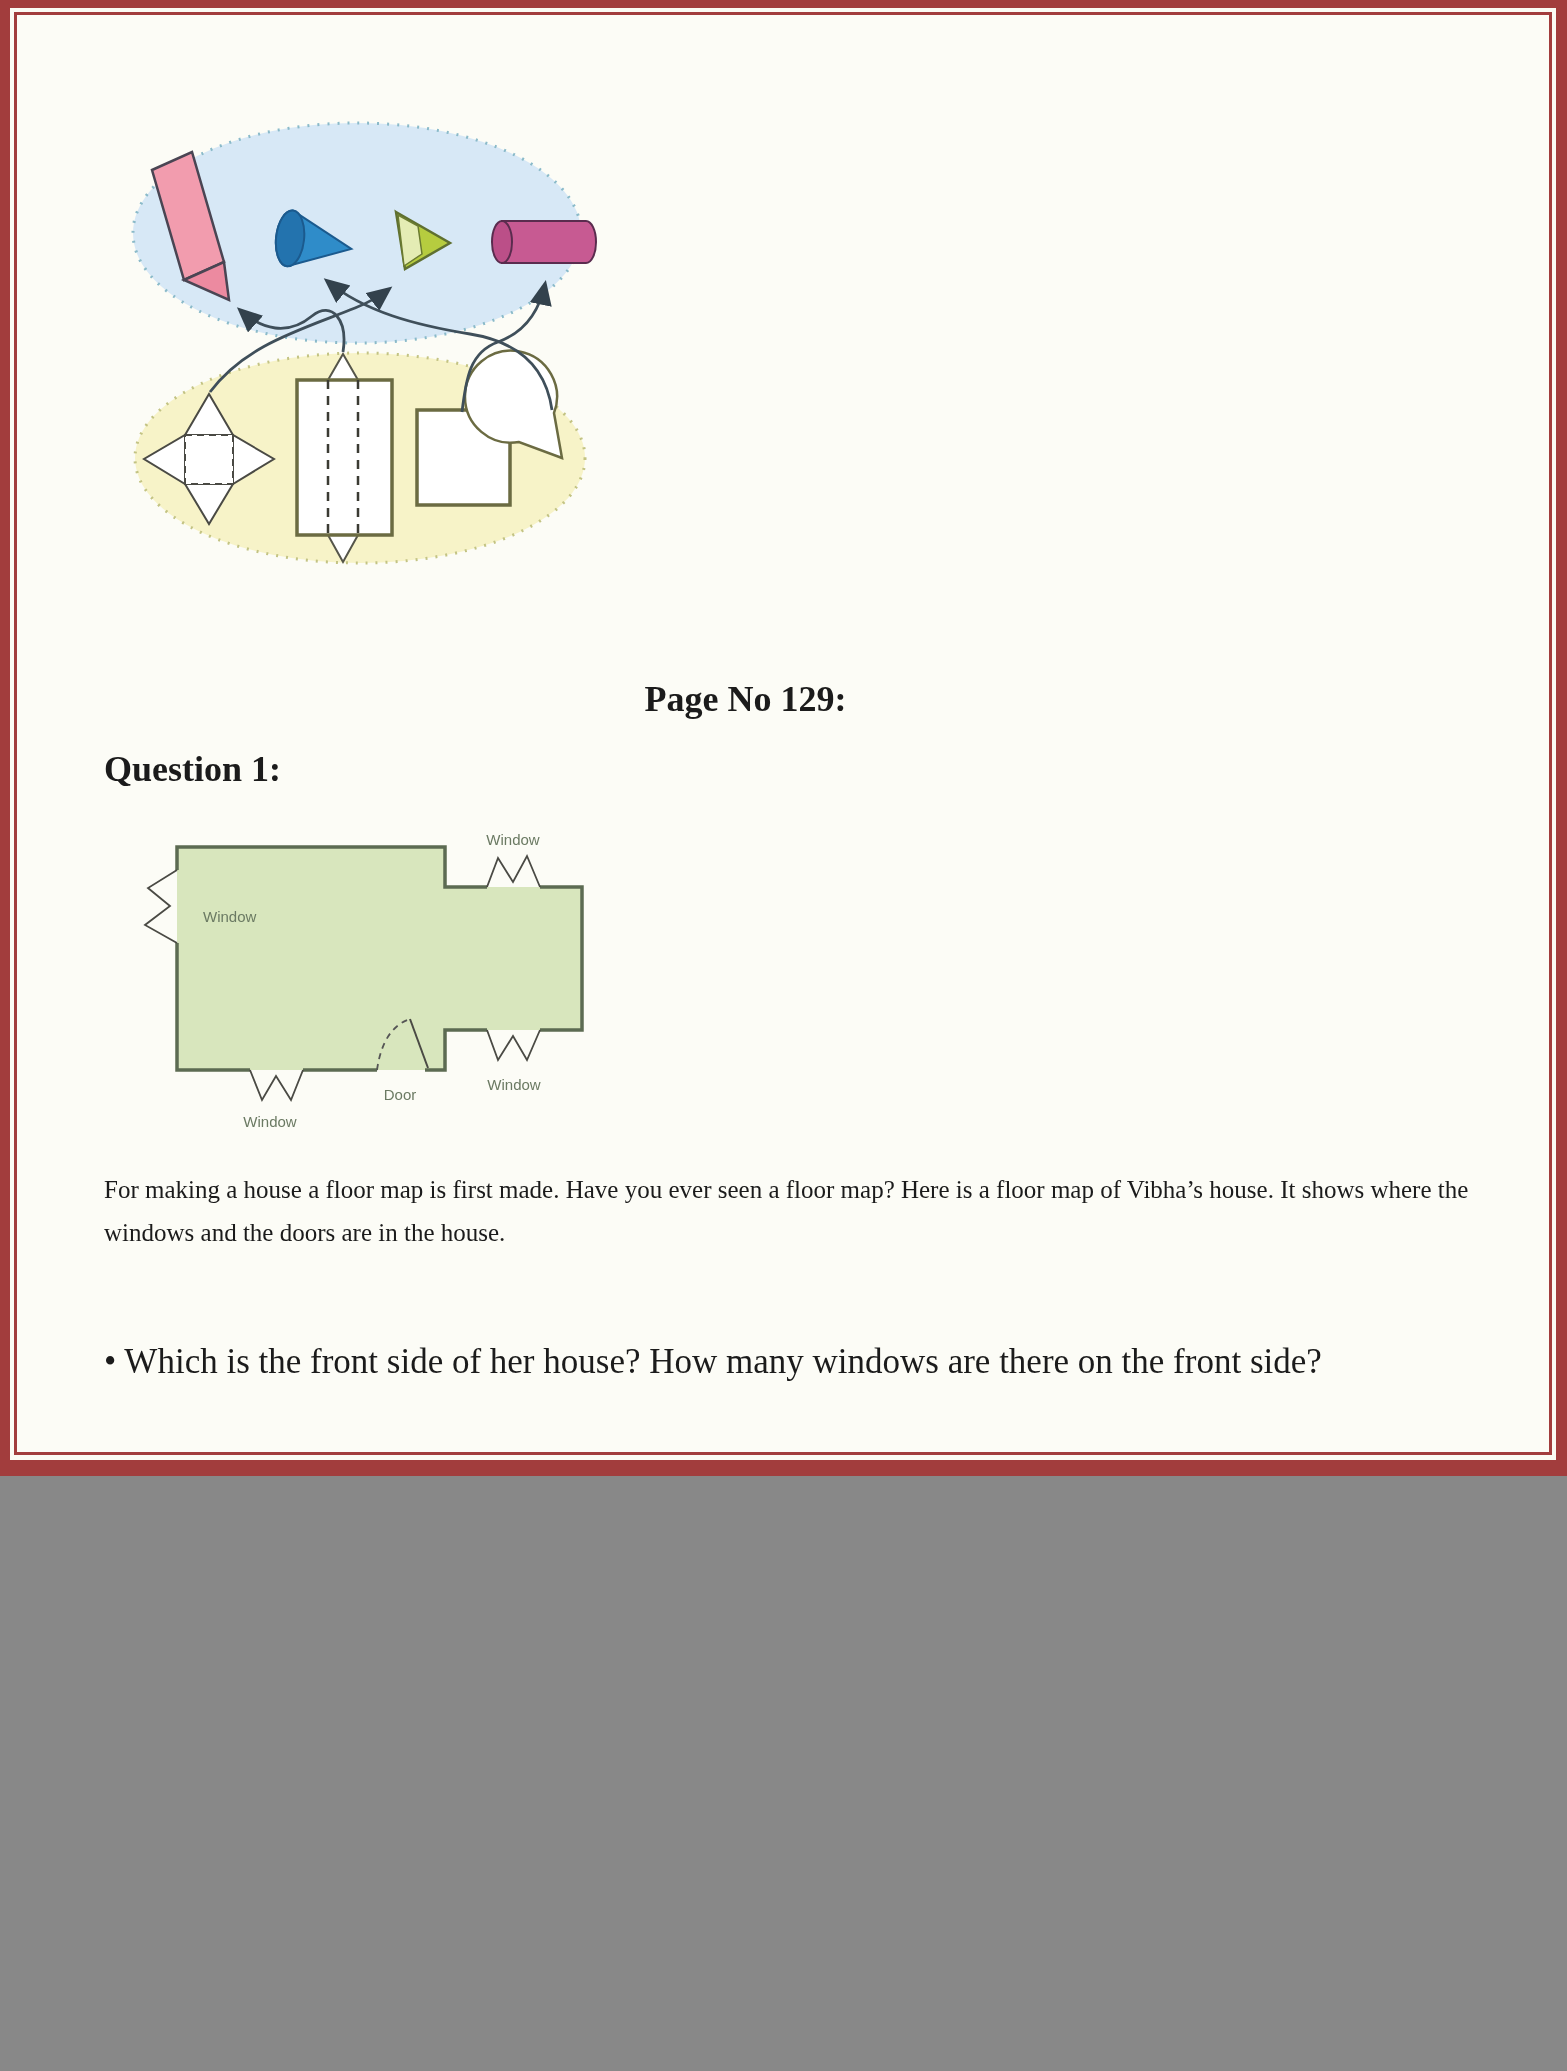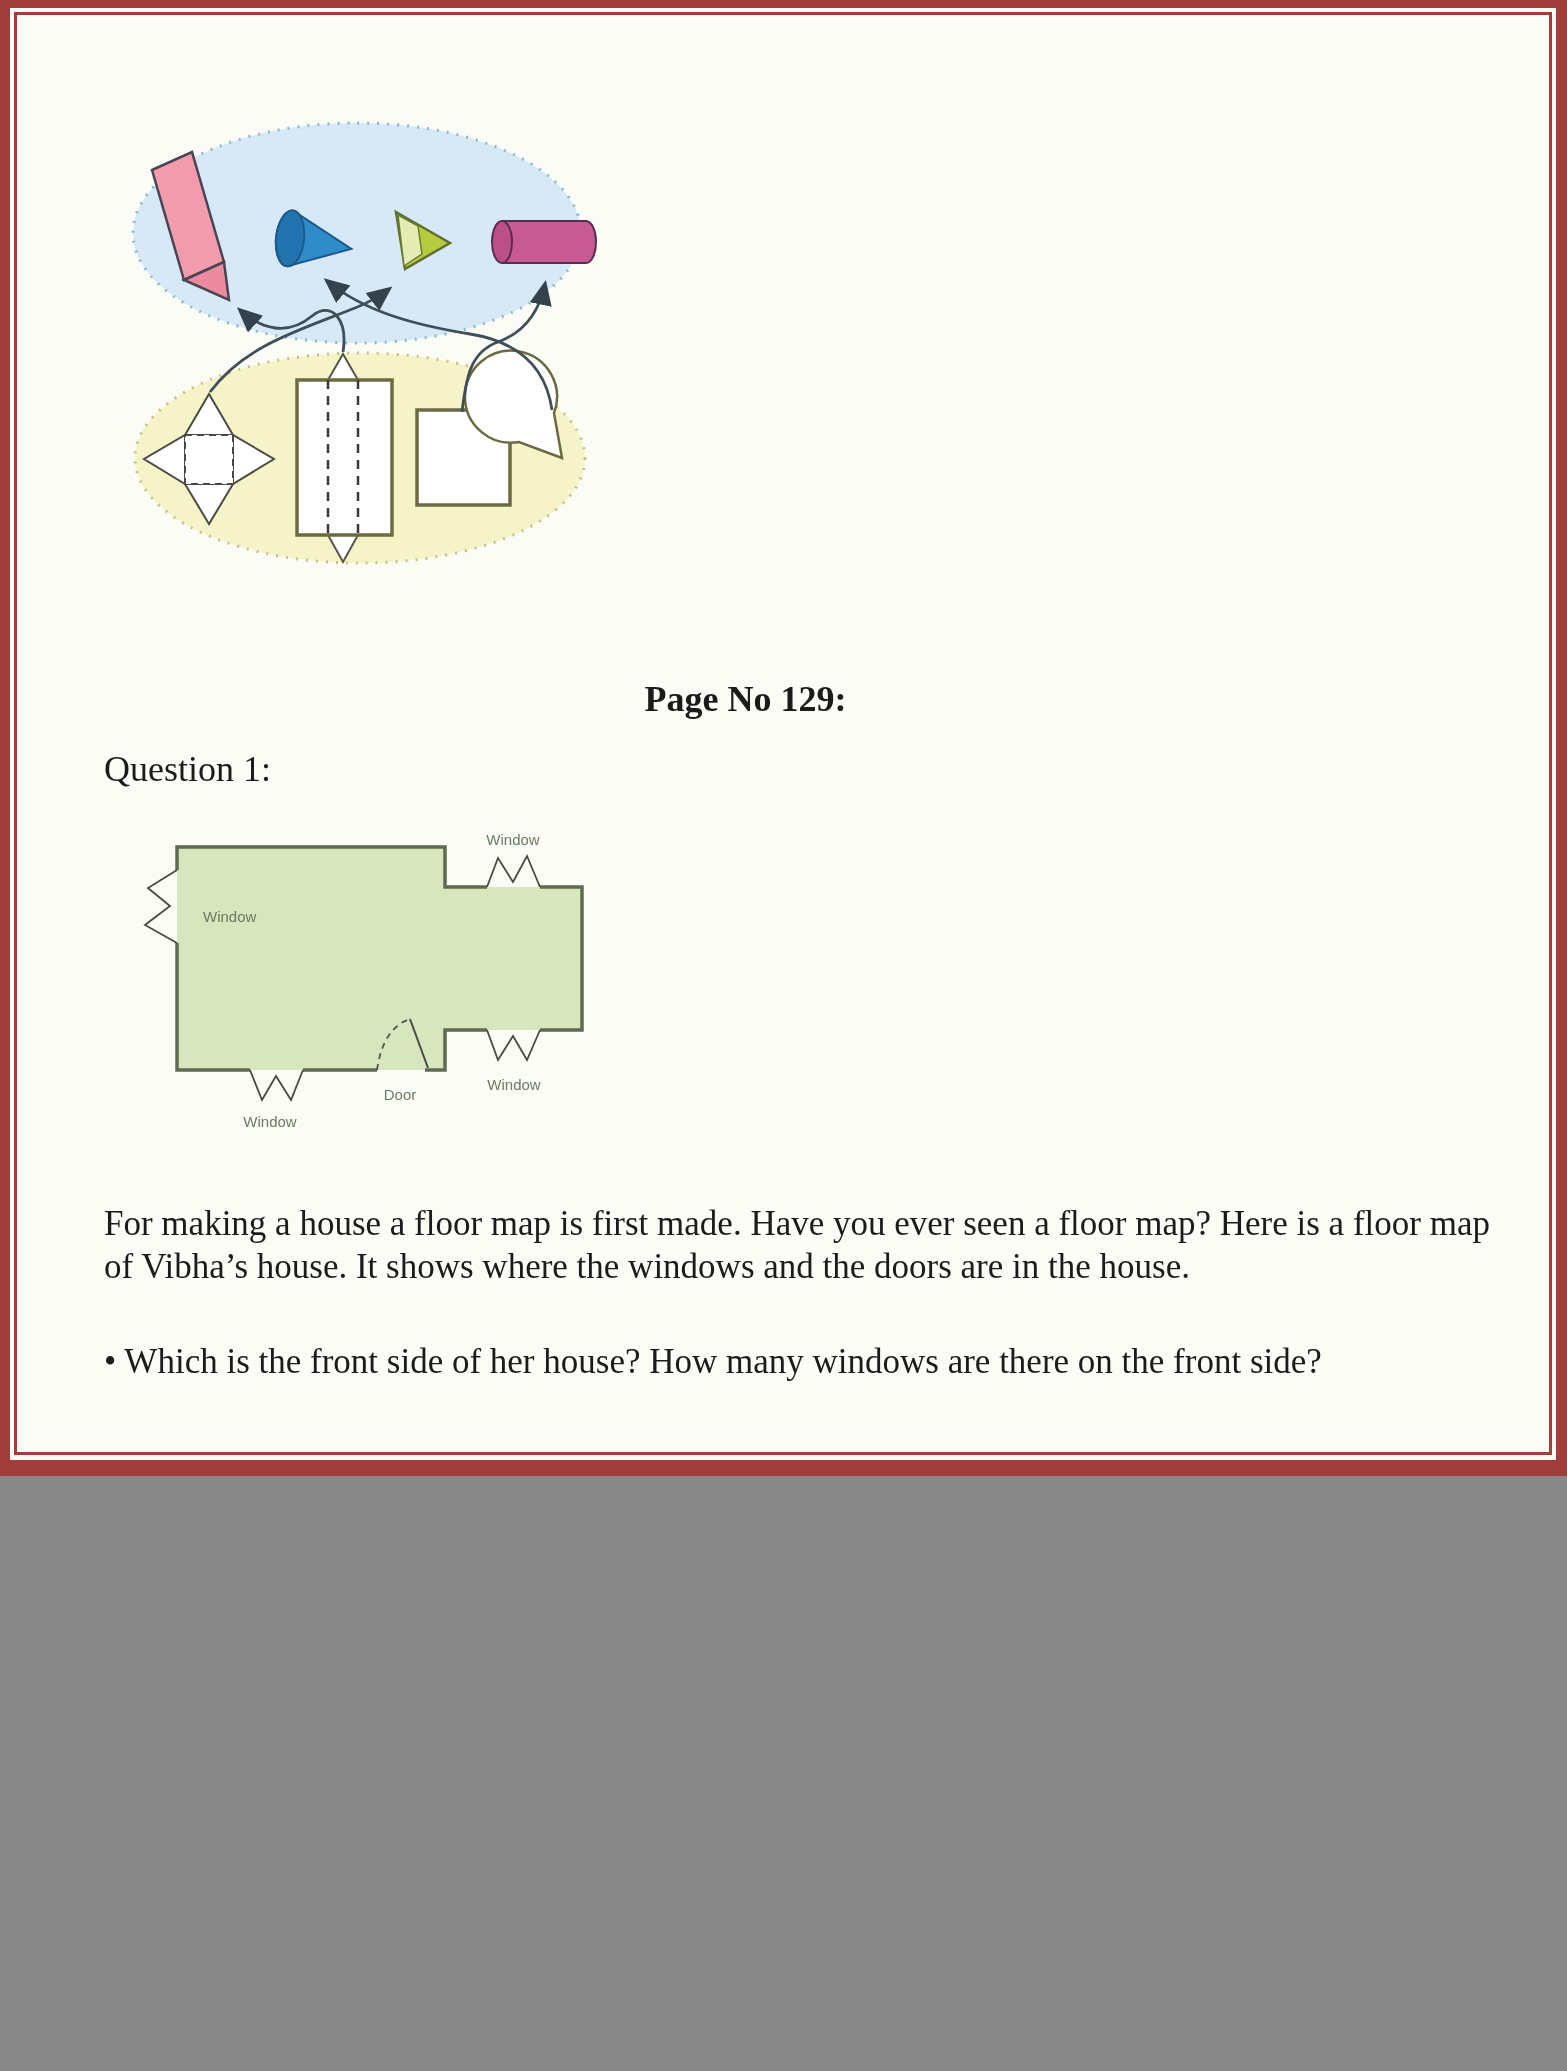--- a/index.html
+++ b/index.html
@@ -3,22 +3,22 @@
 <meta charset="utf-8">
 <style>
   html,body{margin:0;padding:0;background:#888;}
   .page{position:relative;width:1567px;height:1476px;background:#a23d3d;overflow:hidden;
         font-family:"Liberation Serif", serif;}
   .frame-inner{position:absolute;left:10px;top:8px;right:11px;bottom:16px;background:#fbfbf4;}
   .frame-line{position:absolute;left:14px;top:12px;right:15px;bottom:21px;border:3px solid #a23d3d;background:#fcfcf6;}
   .abs{position:absolute;}
   .heading{left:0;right:0;top:678px;text-align:center;transform:translateX(-38px);
            font-size:36px;font-weight:bold;color:#1b1b1b;}
-  .question{left:104px;top:748px;font-size:36px;font-weight:normal;color:#1b1b1b;}
-  .para{left:104px;top:1168px;width:1390px;font-size:35px;line-height:43px;color:#1b1b1b;margin-top:34px;}
+  .question{left:104px;top:748px;font-size:36px;font-weight:bold;color:#1b1b1b;}
+  .para{left:104px;top:1168px;width:1390px;font-size:25px;line-height:43px;color:#1b1b1b;}
   .bullet{left:104px;top:1340px;width:1390px;font-size:35px;line-height:43px;color:#1b1b1b;font-family:Liberation Serif, serif;}
   .opt{font-size:35px;color:#1b1b1b;}
   .opt-a{left:106px;top:1486px;}
   .opt-b{left:106px;top:1888px;}
   svg{position:absolute;overflow:visible;}
   .map-label{font-family:"Liberation Sans", sans-serif;font-size:15px;fill:#6b7a63;}
 </style>
 </head>
 <body>
 

